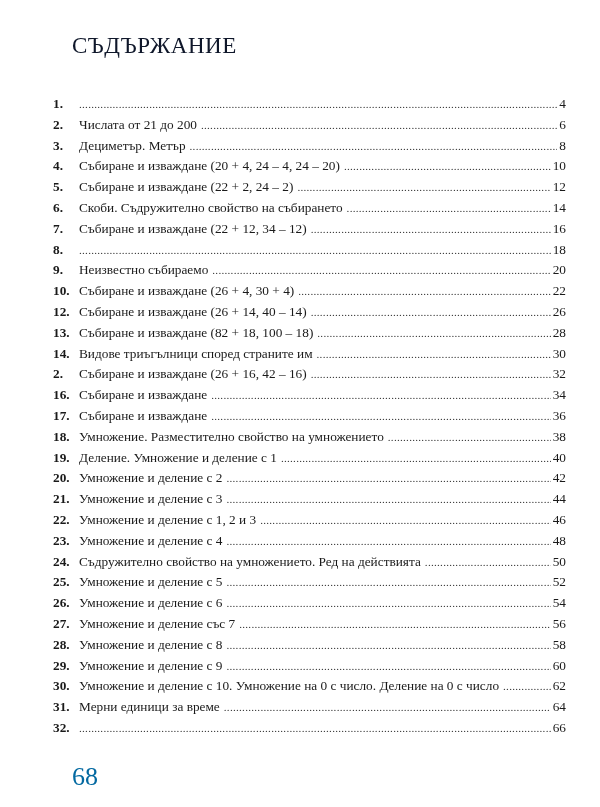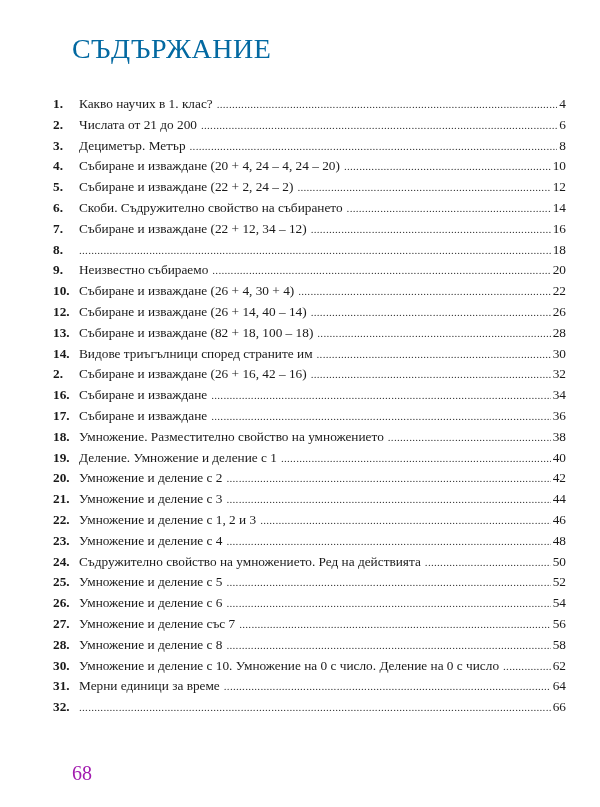--- a/index.html
+++ b/index.html
@@ -2,21 +2,21 @@
 <html><head>
   <meta charset="utf-8">
   <style>
     html, body { margin: 0; padding: 0; background: #ffffff; }
     body {
       width: 600px; height: 807px; position: relative; overflow: hidden;
       font-family: "Liberation Serif", serif; color: #1a1a1a;
     }
     .title {
       position: absolute; left: 72px; top: 33px;
-      font-size: 28px; letter-spacing: 0.5px; color: #0369a1;
+      font-size: 23px; letter-spacing: 0.5px; color: #0f172a;
     }
     .toc {
       position: absolute; left: 53px; top: 94px; width: 513px;
       margin: 0; padding: 0; list-style: none;
     }
     .toc-row {
       display: flex; align-items: baseline; height: 20.8px;
       font-size: 13.3px; line-height: 20.8px; white-space: nowrap;
     }
     .num {
@@ -25,32 +25,31 @@
     .label { flex: none; padding-right: 4px; }
     .leader {
       flex: 1 1 auto; overflow: hidden; color: #333;
       letter-spacing: 0.3px; font-size: 11px;
     }
     .leader::after {
       content: "........................................................................................................................................................................................................";
     }
     .page { flex: none; padding-left: 2px; text-align: right; }
     .footer-page {
-      position: absolute; left: 72px; top: 762px; font-size: 20px; color: #a21caf;
+      position: absolute; left: 72px; top: 762px; font-size: 26px; color: #0369a1;
     }
   </style>
 </head>
 <body>
 
 <div class="title">СЪДЪРЖАНИЕ</div>
 
 <ul class="toc" id="toc">
     <li class="toc-row">
       <span class="num">1.</span>
-      <span class="label">Какво научих в 1. клас?</span>
       <span class="leader"></span>
       <span class="page">4</span>
     </li>
     <li class="toc-row">
       <span class="num">2.</span>
       <span class="label">Числата от 21 до 200</span>
       <span class="leader"></span>
       <span class="page">6</span>
     </li>
     <li class="toc-row">
@@ -196,20 +195,26 @@
       <span class="leader"></span>
       <span class="page">56</span>
     </li>
     <li class="toc-row">
       <span class="num">28.</span>
       <span class="label">Умножение и деление с 8</span>
       <span class="leader"></span>
       <span class="page">58</span>
     </li>
     <li class="toc-row">
+      <span class="num">29.</span>
+      <span class="label">Умножение и деление с 9</span>
+      <span class="leader"></span>
+      <span class="page">60</span>
+    </li>
+    <li class="toc-row">
       <span class="num">30.</span>
       <span class="label">Умножение и деление с 10. Умножение на 0 с число. Деление на 0 с число</span>
       <span class="leader"></span>
       <span class="page">62</span>
     </li>
     <li class="toc-row">
       <span class="num">31.</span>
       <span class="label">Мерни единици за време</span>
       <span class="leader"></span>
       <span class="page">64</span>

